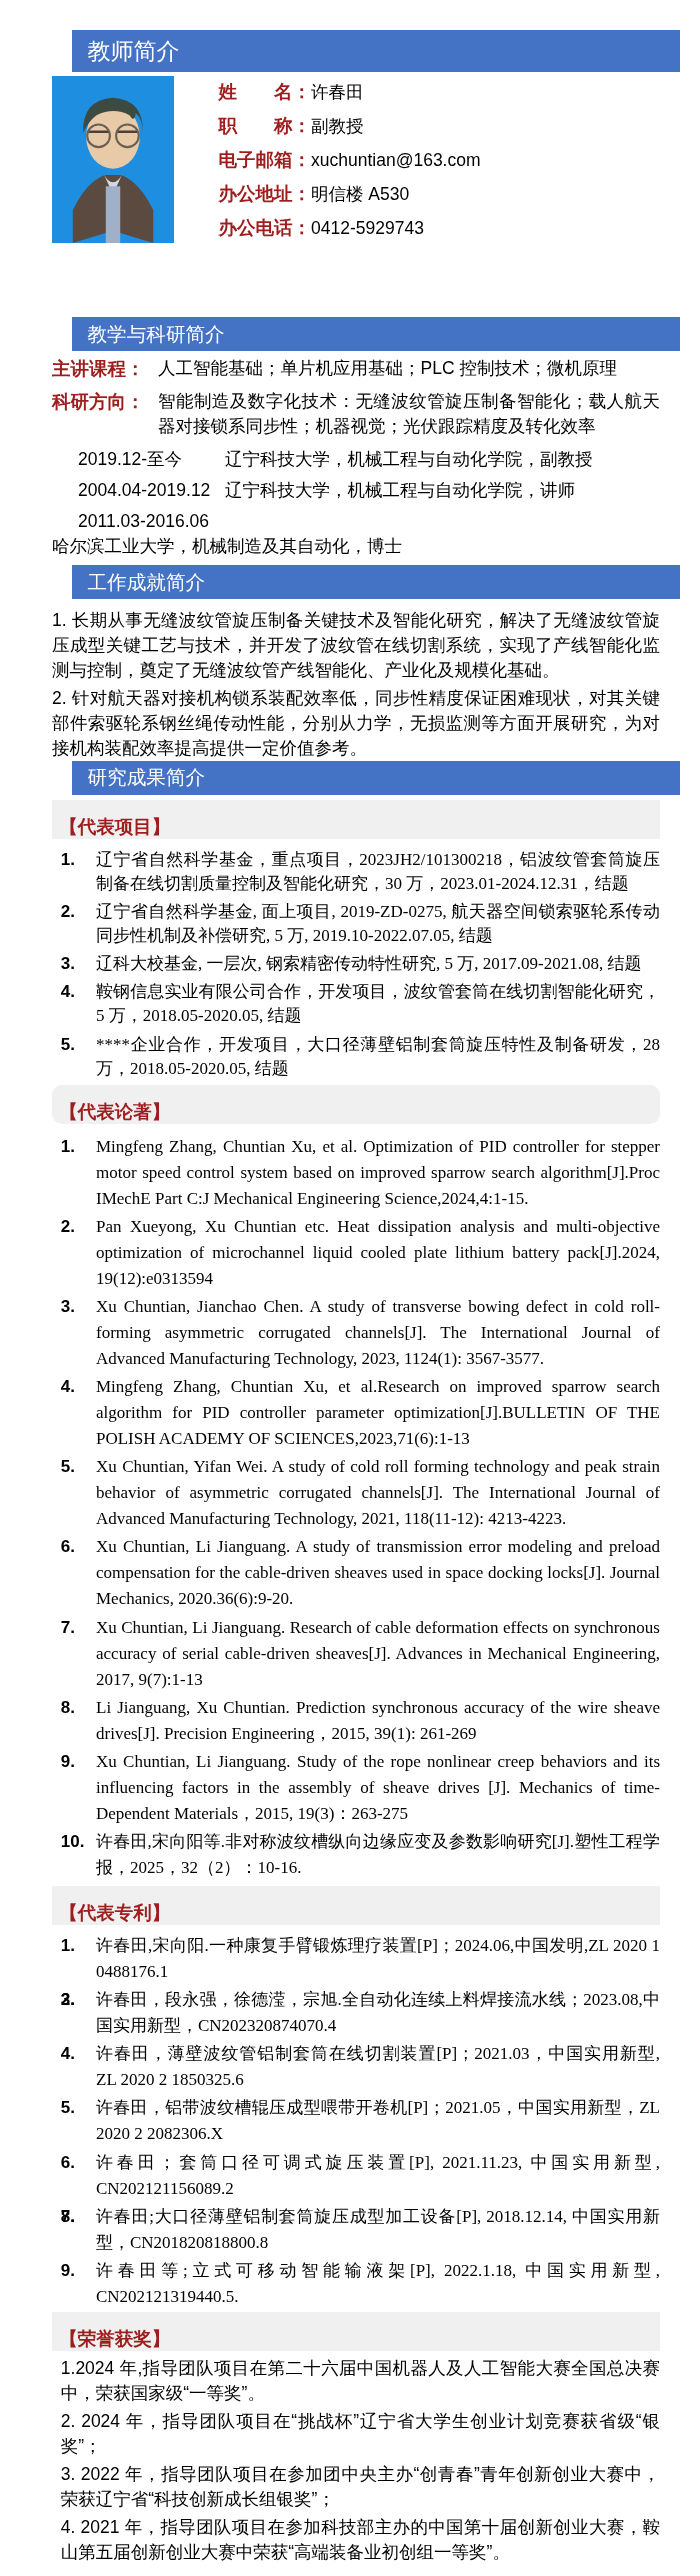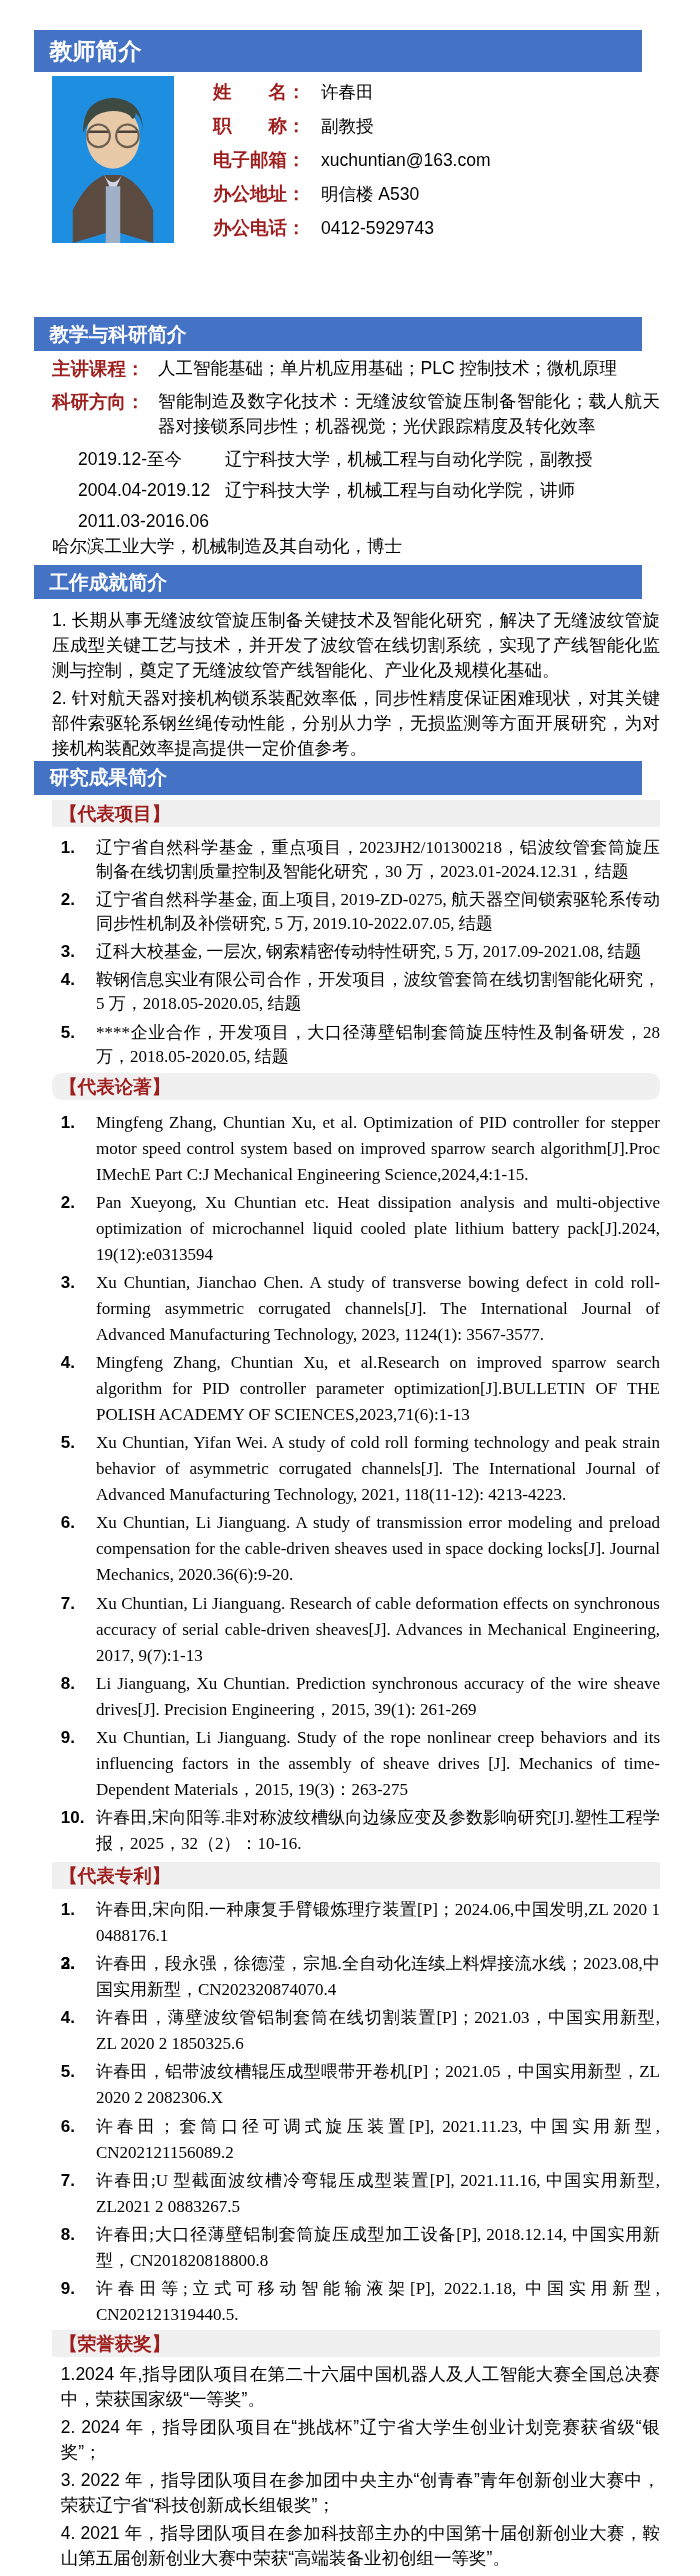--- a/index.html
+++ b/index.html
@@ -5,33 +5,33 @@
   html,body{margin:0;padding:0;}
   body{
     width:701px;height:2817px;overflow:hidden;background:#ffffff;
     font-family:"Liberation Sans","DejaVu Sans",sans-serif;color:#000;
     -webkit-font-smoothing:antialiased;
   }
   .page{padding-top:30px;}
   .content{width:608px;margin-left:52px;}
   
   .secbar{
-    width:608px;margin-left:34px;background:#4472C4;color:#fff;
+    width:608px;margin-left:72px;background:#4472C4;color:#fff;
     display:flex;align-items:center;box-sizing:border-box;padding-left:15.5px;
-    font-weight:bold;
+    font-weight:normal;
   }
   .secbar.first{height:42px;font-size:23px;}
   .secbar.std{height:34px;font-size:19.6px;}
   
   .profile{display:flex;margin-top:4.1px;margin-bottom:2.1px;height:239px;}
   .photo{
     width:122px;height:167px;background:#1E8FE0;flex:0 0 auto;
     overflow:hidden;position:relative;
   }
-  .fields{flex:1;padding-left:39px;padding-top:3.1px;}
+  .fields{flex:1;padding-left:29px;padding-top:3.1px;text-align:right;}
   .field-row{display:flex;align-items:baseline;height:34px;}
   .field-label{
     color:#9E1E1E;font-weight:bold;font-size:18.5px;width:108px;flex:0 0 auto;
     white-space:pre;
   }
   .field-value{font-size:17.5px;color:#000;}
   
   .teach{padding-top:5.2px;padding-bottom:2.1px;}
   .teach-row{display:flex;margin-bottom:7.2px;gap:8px;}
   .teach-row:last-child{margin-bottom:0;}
@@ -45,22 +45,22 @@
   .edu-row{display:flex;font-size:17.5px;line-height:25px;margin-bottom:6.2px;}
   .edu-row:last-child{margin-bottom:0;flex-direction:column;}
   .edu-period{width:147px;flex:0 0 auto;margin-left:26px;}
   .edu-detail{flex:1;}
   
   .ach{padding-top:8.2px;}
   .ach p{margin:0 0 3.1px 0;font-size:17.5px;line-height:25px;text-align:justify;}
   .ach p:last-child{margin-bottom:0;}
   
   .band{
-    width:608px;margin-left:52px;height:27px;background:#F0F0F0;
-    display:flex;align-items:center;box-sizing:border-box;padding-left:7.2px;
+    width:608px;margin-left:52px;height:39px;background:#F0F0F0;
+    display:flex;align-items:flex-end;box-sizing:border-box;padding-left:7.2px;
     color:#9E1E1E;font-weight:bold;font-size:18.5px;
   }
   .band.mt10{margin-top:5.2px;} .band.mt6{margin-top:3.1px;border-radius:10px;}
   .band.mt4{margin-top:2.1px;}
   
   .numlist{list-style:none;margin:0;padding:0;font-family:"Liberation Serif","DejaVu Serif",serif;}
   .numlist li{
     position:relative;padding-left:44px;font-size:17px;text-align:justify;
   }
   .numlist li .num{position:absolute;left:8.8px;font-weight:bold;font-family:"Liberation Sans",sans-serif;}
@@ -202,21 +202,21 @@
     <span>【代表专利】</span>
   </div>
   <div class="content">
     <ol class="numlist pats">
       <li><span class="num">1.</span><span>许春田,宋向阳.一种康复手臂锻炼理疗装置[P]；2024.06,中国发明,ZL 2020 1 0488176.1</span></li>
       <li><span class="num">2.</span></li>
       <li><span class="num">3.</span><span>许春田，段永强，徐德滢，宗旭.全自动化连续上料焊接流水线；2023.08,中国实用新型，CN202320874070.4</span></li>
       <li><span class="num">4.</span><span>许春田，薄壁波纹管铝制套筒在线切割装置[P]；2021.03，中国实用新型, ZL 2020 2 1850325.6</span></li>
       <li><span class="num">5.</span><span>许春田，铝带波纹槽辊压成型喂带开卷机[P]；2021.05，中国实用新型，ZL 2020 2 2082306.X</span></li>
       <li><span class="num">6.</span><span>许春田；套筒口径可调式旋压装置[P], 2021.11.23, 中国实用新型, CN202121156089.2</span></li>
-      <li><span class="num">7.</span><span>许春田;U 型截面波纹槽冷弯辊压成型装置[P], 2021.11.16, 中国实用新型, ZL2021 2 0883267.5</span></li>
+      <li><span class="num">7.</span></li>
       <li><span class="num">8.</span><span>许春田;大口径薄壁铝制套筒旋压成型加工设备[P], 2018.12.14, 中国实用新型，CN201820818800.8</span></li>
       <li><span class="num">9.</span><span>许春田等;立式可移动智能输液架[P], 2022.1.18, 中国实用新型, CN202121319440.5.</span></li>
     </ol>
   </div>
 
   <div class="band mt4">
     <span>【荣誉获奖】</span>
   </div>
   <div class="content awards">
     <p>1.2024 年,指导团队项目在第二十六届中国机器人及人工智能大赛全国总决赛中，荣获国家级“一等奖”。</p>

